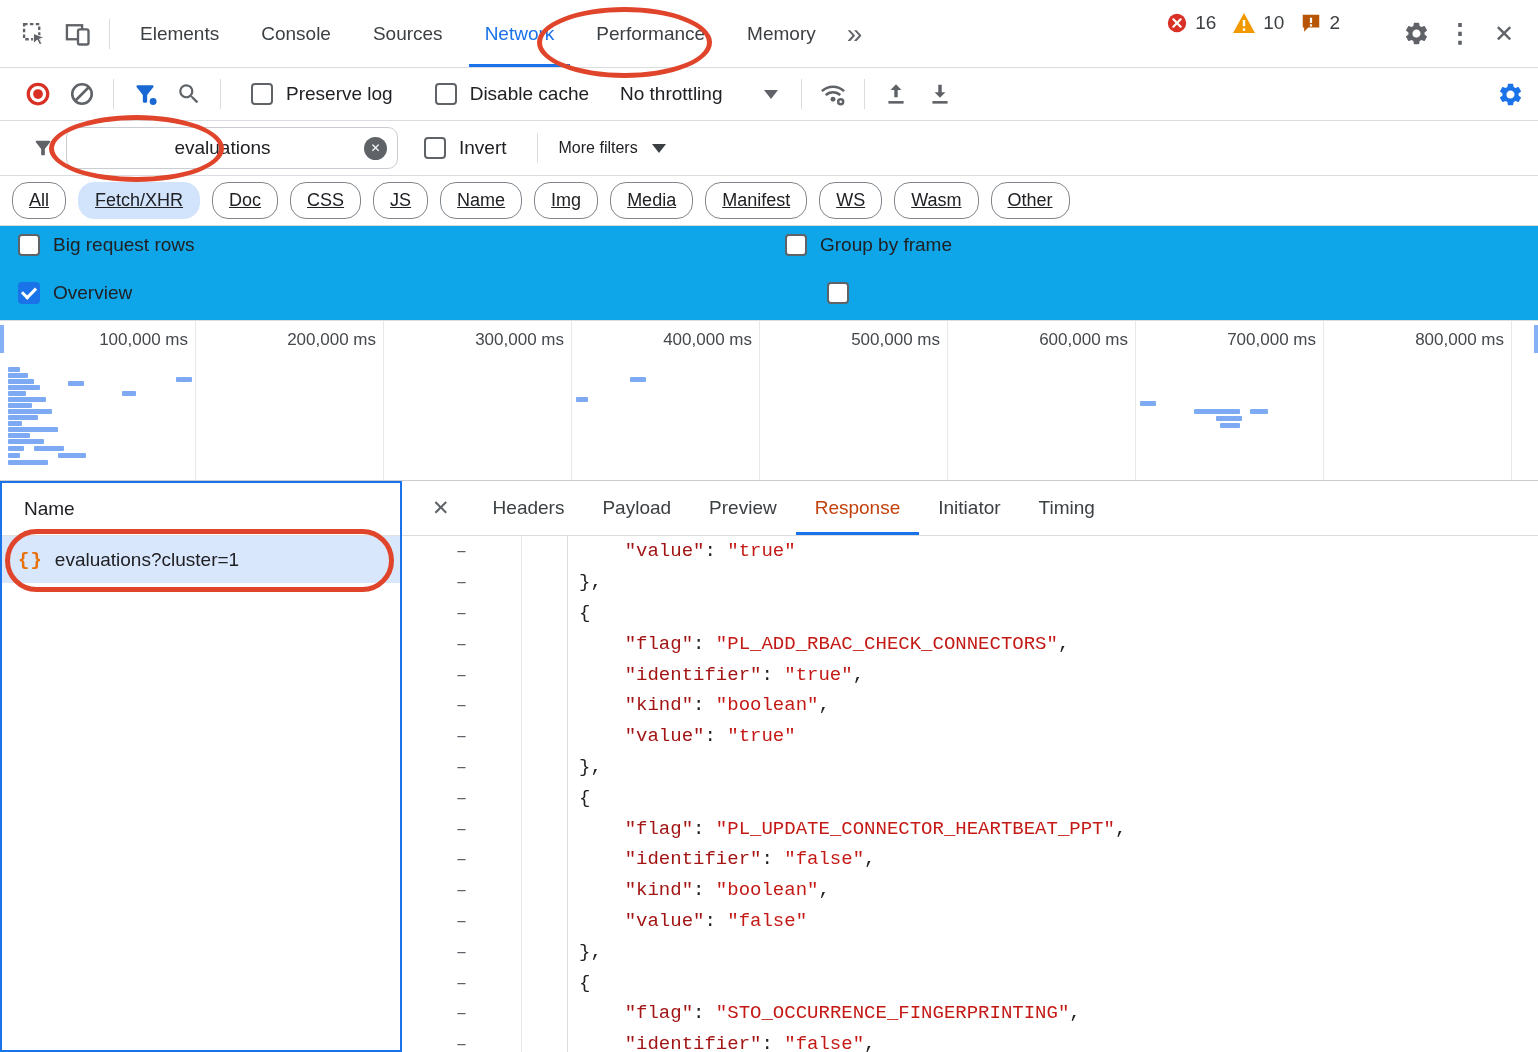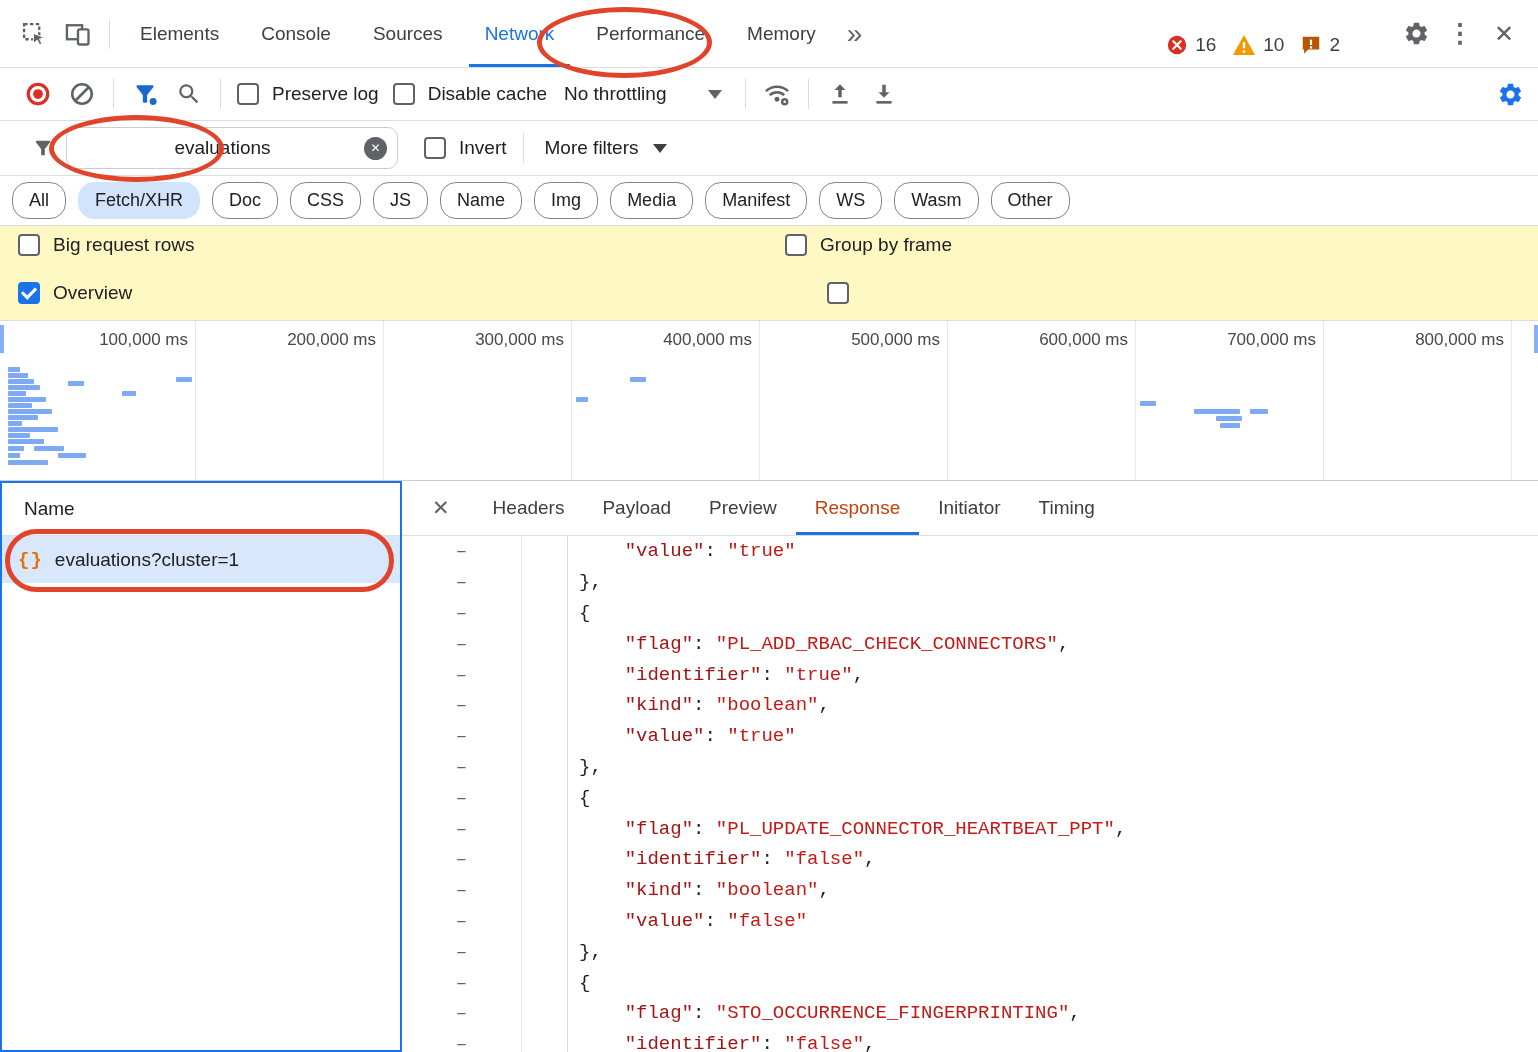--- a/index.html
+++ b/index.html
@@ -6,53 +6,53 @@
   html,body { width:1538px; height:1052px; overflow:hidden; background:#fff; }
   body { font-family:"Liberation Sans", sans-serif; color:#3c4043; position:relative; }
 
   .dt { position:absolute; inset:0; background:#fff; }
 
   .rowbar { position:absolute; left:0; right:0; display:flex; align-items:center; background:#fff; border-bottom:1px solid #dadce0; }
   .topbar   { top:0;   height:68px; padding:0 12px 0 12px; }
   .netbar   { top:68px;  height:53px; padding-left:16px; }
   .filterbar{ top:121px; height:55px; padding-left:32px;text-align:center; }
   .chipsbar { top:176px; height:50px; padding-left:12px; gap:12px; }
-  .optsarea { position:absolute; top:226px; height:95px; left:0; right:0; background:#fef9c3; border-bottom:1px solid #dadce0; }
+  .optsarea { position:absolute; top:226px; height:95px; left:0; right:0; background:#0ea5e9; border-bottom:1px solid #dadce0; }
 
   .icon-btn { width:44px; height:44px; display:flex; align-items:center; justify-content:center; cursor:pointer; flex:none; }
   .vsep { width:1px; height:30px; background:#dadce0; margin:0 9px; flex:none; }
 
   .main-tabs { display:flex; height:100%; }
   .main-tab { padding:0 21px; height:100%; display:flex; align-items:center; font-size:19px; color:#3c4043; position:relative; cursor:pointer; white-space:nowrap; }
   .main-tab.selected { color:#1a73e8; }
   .main-tab.selected::after { content:""; position:absolute; left:5px; right:5px; bottom:0; height:3px; background:#1a73e8; }
   .overflow-btn { font-size:28px; color:#5f6368; padding:0 10px; cursor:pointer; line-height:1; }
 
-  .topbar-right { margin-left:auto; display:flex; align-items:flex-end; }
+  .topbar-right { margin-left:auto; display:flex; align-items:flex-start; }
   .badge { display:flex; align-items:center; gap:7px; font-size:19px; color:#3c4043; margin-right:16px; cursor:pointer; }
   .badges-group { display:flex; align-items:center; margin-right:38px; }
   .err-dot { width:22px; height:22px; flex:none; }
   .glyph-btn { font-size:24px; color:#5f6368; }
   .dots-glyph { font-size:26px; font-weight:bold; }
 
   .cb { width:22px; height:22px; border:2px solid #5f6368; border-radius:4px; background:#fff; display:inline-flex; align-items:center; justify-content:center; flex:none; cursor:pointer; }
   .cb.checked { background:#1a73e8; border-color:#1a73e8; }
   .cb.checked::after { content:""; width:11px; height:6px; border-left:3px solid #fff; border-bottom:3px solid #fff; transform:translateY(-2px) rotate(-45deg); }
-  .cb-group { display:flex; align-items:center; gap:13px; font-size:19px; color:#202124; margin:0 7px; cursor:pointer; white-space:nowrap; }
+  .cb-group { display:flex; align-items:center; gap:13px; font-size:19px; color:#202124; margin:0 21px; cursor:pointer; white-space:nowrap; }
 
   .throttle { display:flex; align-items:center; font-size:19px; color:#202124; margin:0 14px 0 10px; cursor:pointer; }
   .tri-down { width:0; height:0; border-left:7px solid transparent; border-right:7px solid transparent; border-top:9px solid #5f6368; margin-left:42px; }
   .tri-down.dark { border-top-color:#3c4043; margin-left:14px; }
 
   .filter-input { width:332px; height:42px; border:1px solid #c9cdd1; border-radius:10px; display:flex; align-items:center; padding:0 10px 0 14px; margin-left:12px; font-size:19px; color:#202124; background:#fff; }
   .filter-input .val { flex:1; }
   .clear-btn { width:23px; height:23px; border-radius:50%; background:#5f6368; color:#fff; font-size:12px; display:flex; align-items:center; justify-content:center; cursor:pointer; }
-  .morefilters { display:flex; align-items:center; font-size:19px; color:#202124; margin-left:12px; cursor:pointer; }
-
-  .chip { height:37px; padding:0 16px; border:1px solid #80868b; border-radius:16px; display:flex; align-items:center; font-size:18px; color:#202124; cursor:pointer; white-space:nowrap; }
+  .morefilters { display:flex; align-items:center; font-size:16px; color:#202124; margin-left:12px; cursor:pointer; }
+
+  .chip { height:37px; padding:0 16px; border:1px solid #80868b; border-radius:16px; display:flex; align-items:center; font-size:18px; color:#202124; cursor:pointer; white-space:nowrap;text-decoration:underline; }
   .chip.selected { background:#d2e3fc; border-color:#d2e3fc; }
 
   .opt { position:absolute; display:flex; align-items:center; gap:13px; font-size:19px; color:#202124; cursor:pointer; }
 
   .timeline { position:absolute; top:321px; height:160px; left:0; right:0; background:#fff; border-bottom:1px solid #c9cdd1; overflow:hidden; cursor:ew-resize; }
   .gridline { position:absolute; top:0; bottom:0; width:1px; background:#e6e8ea; }
   .tick { position:absolute; top:9px; width:170px; text-align:right; font-size:17px; color:#45494d; }
   .ov-bar { position:absolute; height:5px; border-radius:1px; }
   .handle { position:absolute; top:4px; width:4px; height:28px; background:#85b0f5; }
 

